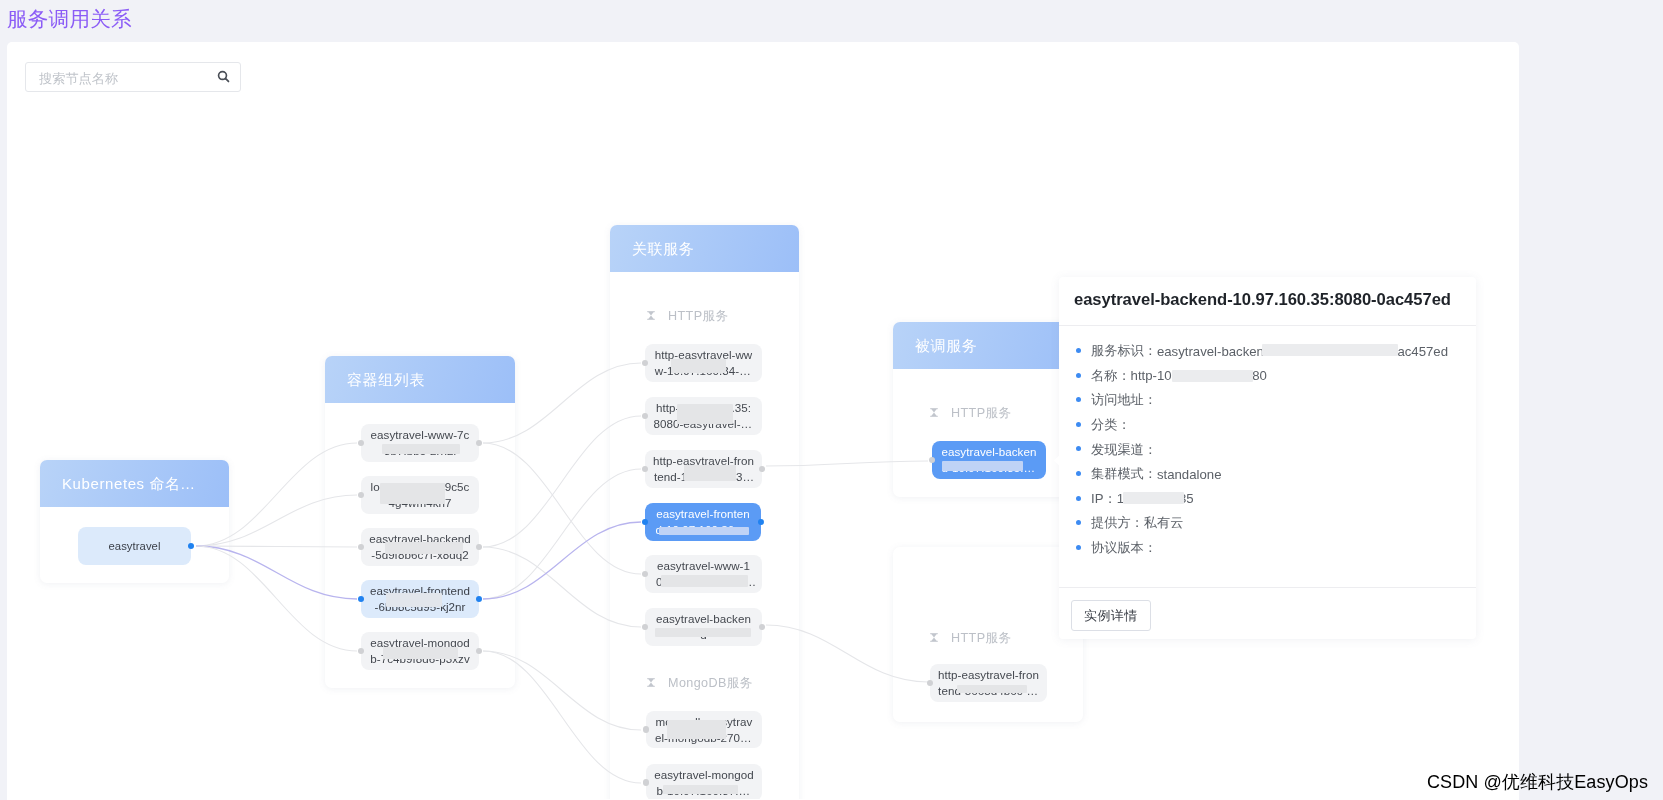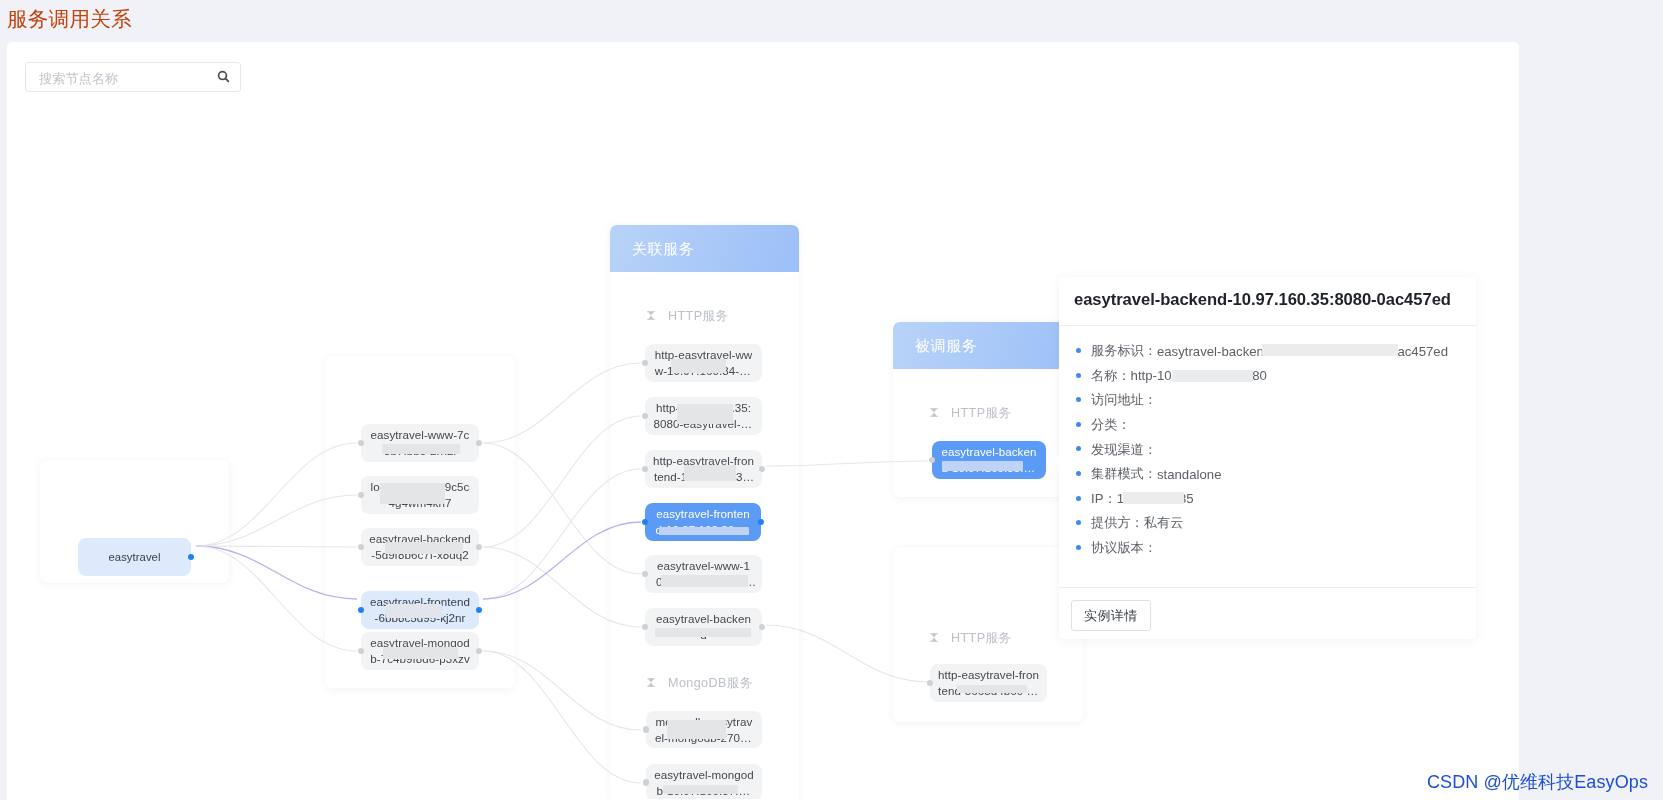--- a/index.html
+++ b/index.html
@@ -3,21 +3,21 @@
 <meta charset="utf-8">
 <title>服务调用关系</title>
 <style>
   html,body{margin:0;padding:0;}
   body{width:1663px;height:800px;overflow:hidden;background:#f1f2f7;
        font-family:"Liberation Sans","DejaVu Sans",sans-serif;
        -webkit-font-smoothing:antialiased;text-rendering:optimizeLegibility;}
   *{-webkit-font-smoothing:antialiased;}
   #app{position:relative;width:1663px;height:800px;}
 
-  .page-title{position:absolute;left:7px;top:6px;font-size:20.6px;color:#c2410c;
+  .page-title{position:absolute;left:7px;top:6px;font-size:20.6px;color:#8b5cf6;
       font-weight:400;letter-spacing:0.2px;line-height:26px;}
 
   .content-card{position:absolute;left:7px;top:42px;width:1512px;height:758px;
       background:#fff;border-radius:5px 5px 0 0;overflow:hidden;}
 
   
   .search-box{position:absolute;left:18px;top:20px;width:216px;height:30px;
       border:1px solid #e5e7eb;border-radius:3px;background:#fff;box-sizing:border-box;}
   .search-box input{position:absolute;left:11px;top:0;width:172px;height:28px;border:0;
       outline:0;font-size:13.2px;color:#303133;background:transparent;
@@ -45,21 +45,21 @@
 
   
   .node{position:absolute;border-radius:8px;box-sizing:border-box;
       display:flex;align-items:center;justify-content:center;text-align:center;}
   .node .lbl{font-size:11.6px;line-height:16px;color:#44484f;
       word-break:break-all;padding:0 8px;letter-spacing:.05px;
       display:-webkit-box;-webkit-line-clamp:2;-webkit-box-orient:vertical;overflow:hidden;}
   .node.plain{background:#f2f3f5;}
   .node.sel{background:#5b9bf5;}
   .node.sel .lbl{color:#fff;}
-  .node.soft{background:#dceafb;margin-top:11px;}
+  .node.soft{background:#dceafb;}
   .node.soft .lbl{color:#3a3f48;}
 
   .port{position:absolute;width:6.5px;height:6.5px;border-radius:50%;background:#d0d1d4;}
   .port.on{background:#2082f0;width:6px;height:6px;}
 
   .mask{position:absolute;background:#e4e5e7;border-radius:1px;
       filter:blur(.2px);pointer-events:none;}
   .maskd{position:absolute;background:#bfd3f6;border-radius:1px;pointer-events:none;}
 
   
@@ -74,21 +74,21 @@
   .prow .dot{position:absolute;left:1px;top:9px;width:5px;height:5px;border-radius:50%;
       background:#3d8bf2;}
   .prow .k{color:#5c6168;}
   .prow .v{color:#5c6168;margin-left:0px;}
   .popup .btn{position:absolute;left:12px;top:323px;height:31px;padding:0 12px;
       border:1px solid #dcdfe6;border-radius:3px;background:#fff;font-size:13px;
       color:#3c4048;display:flex;align-items:center;cursor:pointer;
       font-family:"Liberation Sans","DejaVu Sans",sans-serif;letter-spacing:.4px;}
   .popup .tip{position:absolute;left:-6px;top:178px;width:7px;height:11px;}
 
-  .watermark{position:absolute;right:15px;bottom:6px;font-size:18px;color:#1d4ed8;
+  .watermark{position:absolute;right:15px;bottom:6px;font-size:18px;color:#000000;
       letter-spacing:.1px;}
 </style>
 </head>
 <body>
 
 <div id="app">
   <div class="page-title">服务调用关系</div>
 
   <div class="content-card">
 
@@ -96,23 +96,29 @@
       <input type="text" placeholder="搜索节点名称" style="">
       <svg class="search-icon" viewBox="0 0 16 16">
         <circle cx="6.3" cy="6.3" r="4.5" fill="none" stroke="#4a4f57" stroke-width="1.9"></circle>
         <line x1="9.9" y1="9.9" x2="13.1" y2="13.1" stroke="#4a4f57" stroke-width="2" stroke-linecap="round"></line>
       </svg>
     </div>
 
     <div class="graph">
       <div id="panels">
           <div class="gpanel" style="left: 33px; top: 418px; width: 189px; height: 123px;">
+            <div class="ghead">
+              <span>Kubernetes 命名...</span>
+            </div>
             <div class="gbody"></div>
           </div>
           <div class="gpanel" style="left: 318px; top: 314px; width: 190px; height: 332px;">
+            <div class="ghead">
+              <span>容器组列表</span>
+            </div>
             <div class="gbody"></div>
           </div>
           <div class="gpanel" style="left: 603px; top: 183px; width: 189px; height: 620px;">
             <div class="ghead">
               <span>关联服务</span>
             </div>
             <div class="gbody"></div>
           </div>
           <div class="gpanel" style="left: 886px; top: 280px; width: 190px; height: 175px;">
             <div class="ghead">

